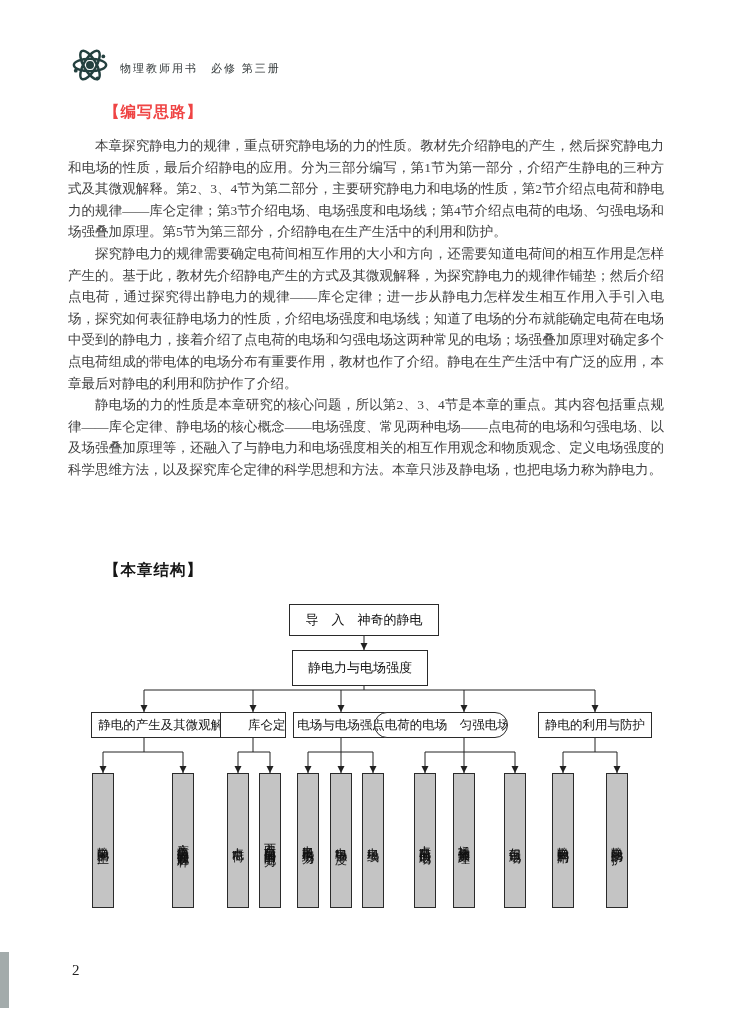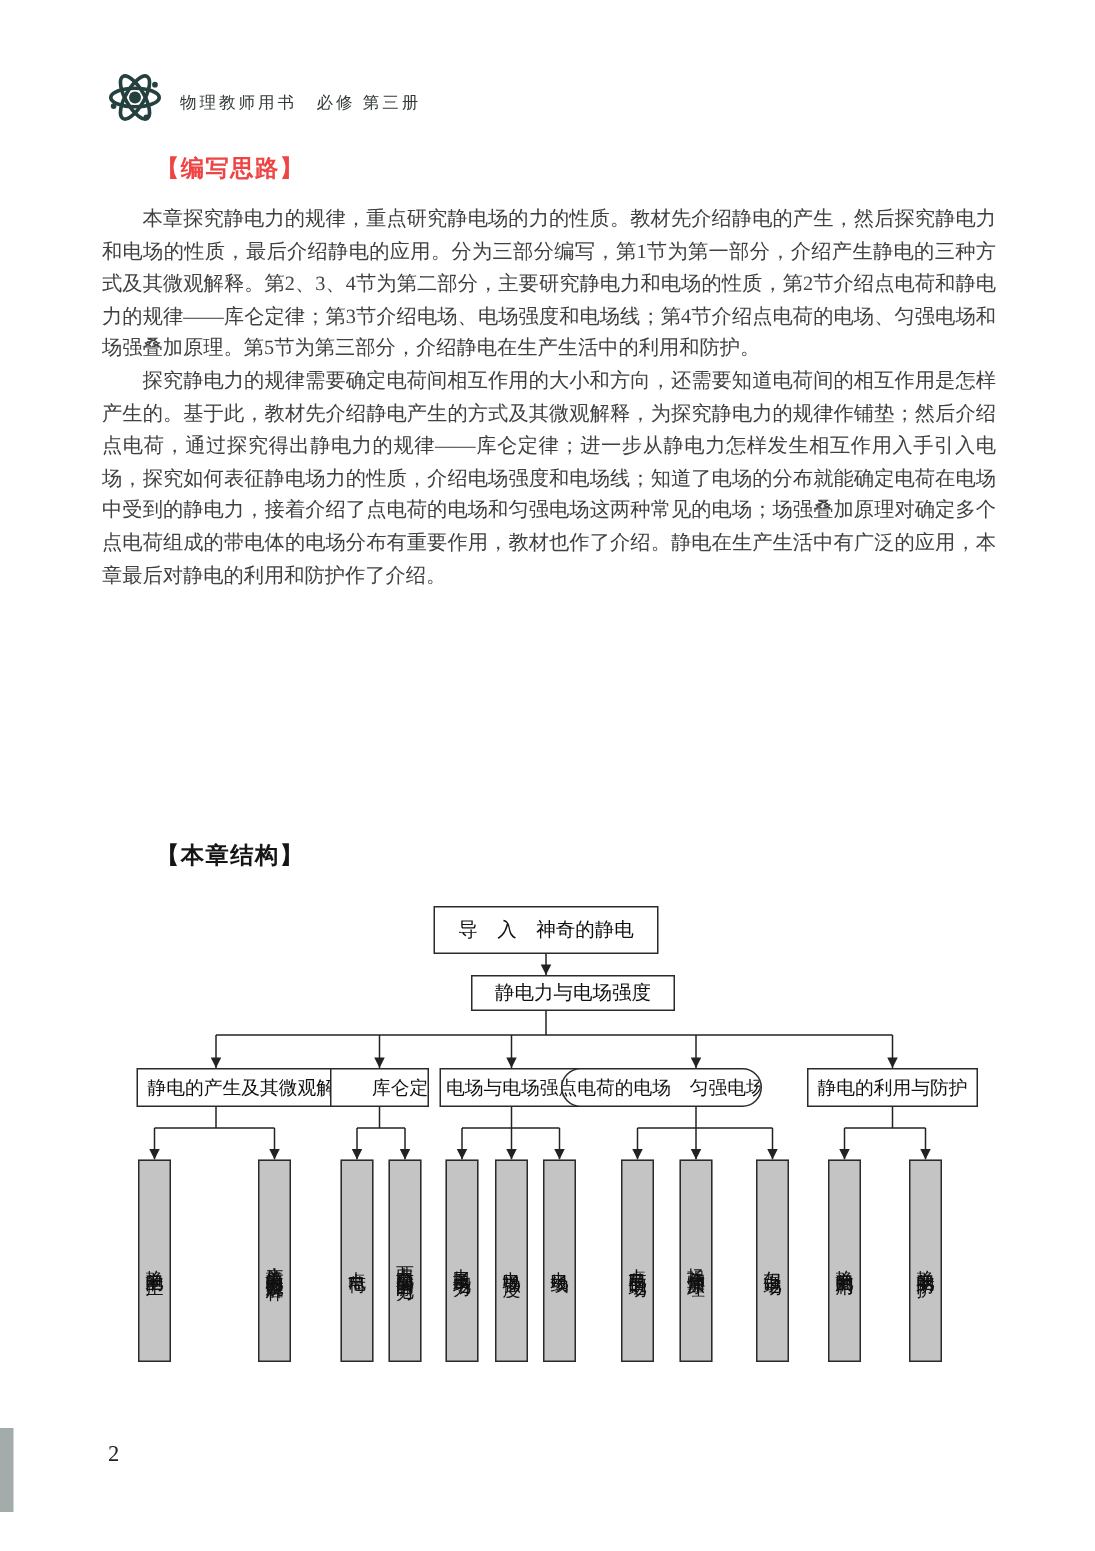--- a/index.html
+++ b/index.html
@@ -74,20 +74,21 @@
         <circle cx="28" cy="34" r="2" fill="#24403f"></circle>
       </svg>
     </span>
     <span class="header-title">物理教师用书　必修 第三册</span>
   </header>
 
   <main class="content">
     <h2 class="sec-heading">【编写思路】</h2>
     <p class="body-para">本章探究静电力的规律，重点研究静电场的力的性质。教材先介绍静电的产生，然后探究静电力和电场的性质，最后介绍静电的应用。分为三部分编写，第1节为第一部分，介绍产生静电的三种方式及其微观解释。第2、3、4节为第二部分，主要研究静电力和电场的性质，第2节介绍点电荷和静电力的规律——库仑定律；第3节介绍电场、电场强度和电场线；第4节介绍点电荷的电场、匀强电场和场强叠加原理。第5节为第三部分，介绍静电在生产生活中的利用和防护。</p>
     <p class="body-para">探究静电力的规律需要确定电荷间相互作用的大小和方向，还需要知道电荷间的相互作用是怎样产生的。基于此，教材先介绍静电产生的方式及其微观解释，为探究静电力的规律作铺垫；然后介绍点电荷，通过探究得出静电力的规律——库仑定律；进一步从静电力怎样发生相互作用入手引入电场，探究如何表征静电场力的性质，介绍电场强度和电场线；知道了电场的分布就能确定电荷在电场中受到的静电力，接着介绍了点电荷的电场和匀强电场这两种常见的电场；场强叠加原理对确定多个点电荷组成的带电体的电场分布有重要作用，教材也作了介绍。静电在生产生活中有广泛的应用，本章最后对静电的利用和防护作了介绍。</p>
+    <p class="body-para">静电场的力的性质是本章研究的核心问题，所以第2、3、4节是本章的重点。其内容包括重点规律——库仑定律、静电场的核心概念——电场强度、常见两种电场——点电荷的电场和匀强电场、以及场强叠加原理等，还融入了与静电力和电场强度相关的相互作用观念和物质观念、定义电场强度的科学思维方法，以及探究库仑定律的科学思想和方法。本章只涉及静电场，也把电场力称为静电力。</p>
   </main>
 
   <h2 class="sec-heading-2">【本章结构】</h2>
 
   <div class="flowchart">
 
     <svg class="connectors" width="730" height="330">
 
       <line x1="364" y1="32" x2="364" y2="54"></line>
       <polygon points="360.5,47 367.5,47 364,54"></polygon>
@@ -138,21 +139,21 @@
       <polygon points="460.5,170 467.5,170 464,177"></polygon>
       <line x1="515" y1="156" x2="515" y2="177"></line>
       <polygon points="511.5,170 518.5,170 515,177"></polygon>
       <line x1="563" y1="156" x2="563" y2="177"></line>
       <polygon points="559.5,170 566.5,170 563,177"></polygon>
       <line x1="617" y1="156" x2="617" y2="177"></line>
       <polygon points="613.5,170 620.5,170 617,177"></polygon>
     </svg>
 
     <div class="fc-box" style="left:289px; top:8px; width:150px; height:32px;">导　入　神奇的静电</div>
-    <div class="fc-box" style="left:314px; top:54px; width:136px; height:24px;">静电力与电场强度</div>
+    <div class="fc-box" style="left:292px; top:54px; width:136px; height:36px;">静电力与电场强度</div>
 
     <div class="fc-branch" style="left:91px; width:152px;">静电的产生及其微观解释</div>
     <div class="fc-branch" style="left:220px; width:66px;padding-left:40px;">库仑定律</div>
     <div class="fc-branch" style="left:293px; width:96px;">电场与电场强度</div>
     <div class="fc-branch" style="left:374px; width:134px;border-radius:13px;">点电荷的电场　匀强电场</div>
     <div class="fc-branch" style="left:538px; width:114px;">静电的利用与防护</div>
 
     <div class="fc-leaf" style="left:92px;">
       <span>静电的产生</span>
     </div>

